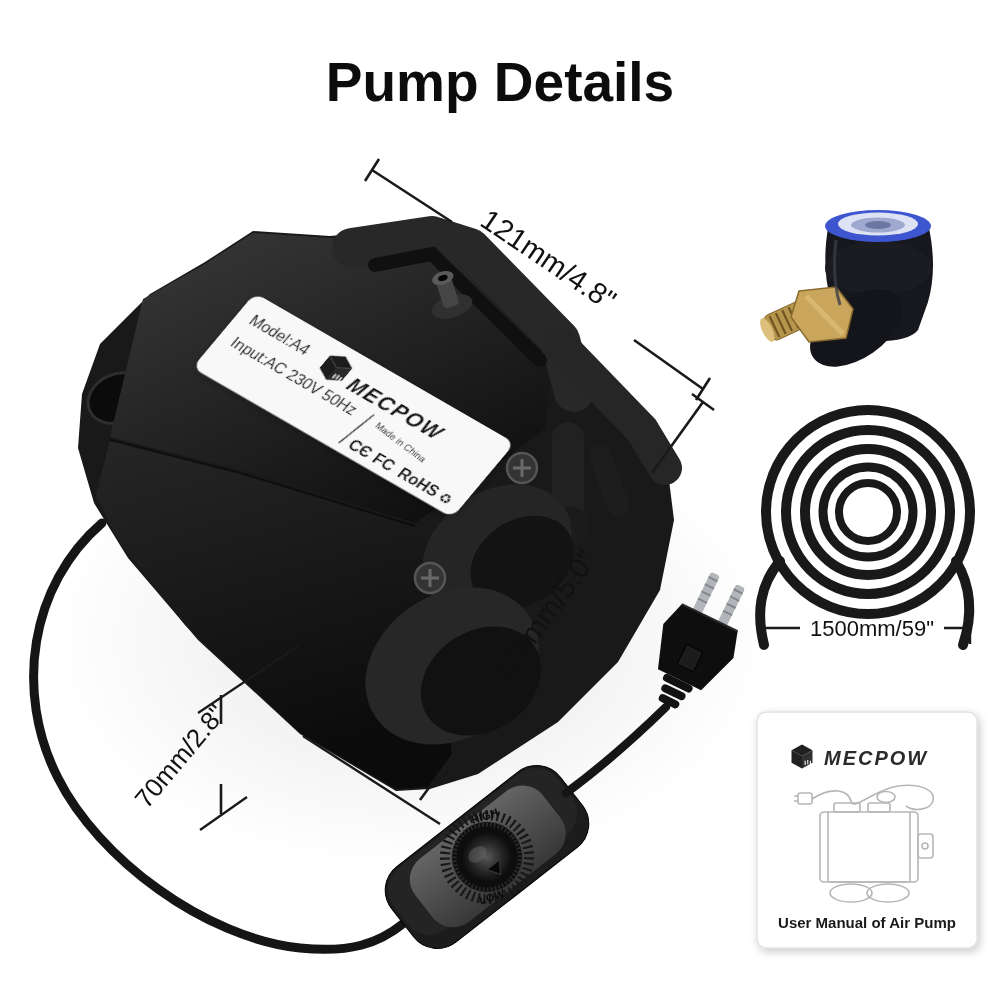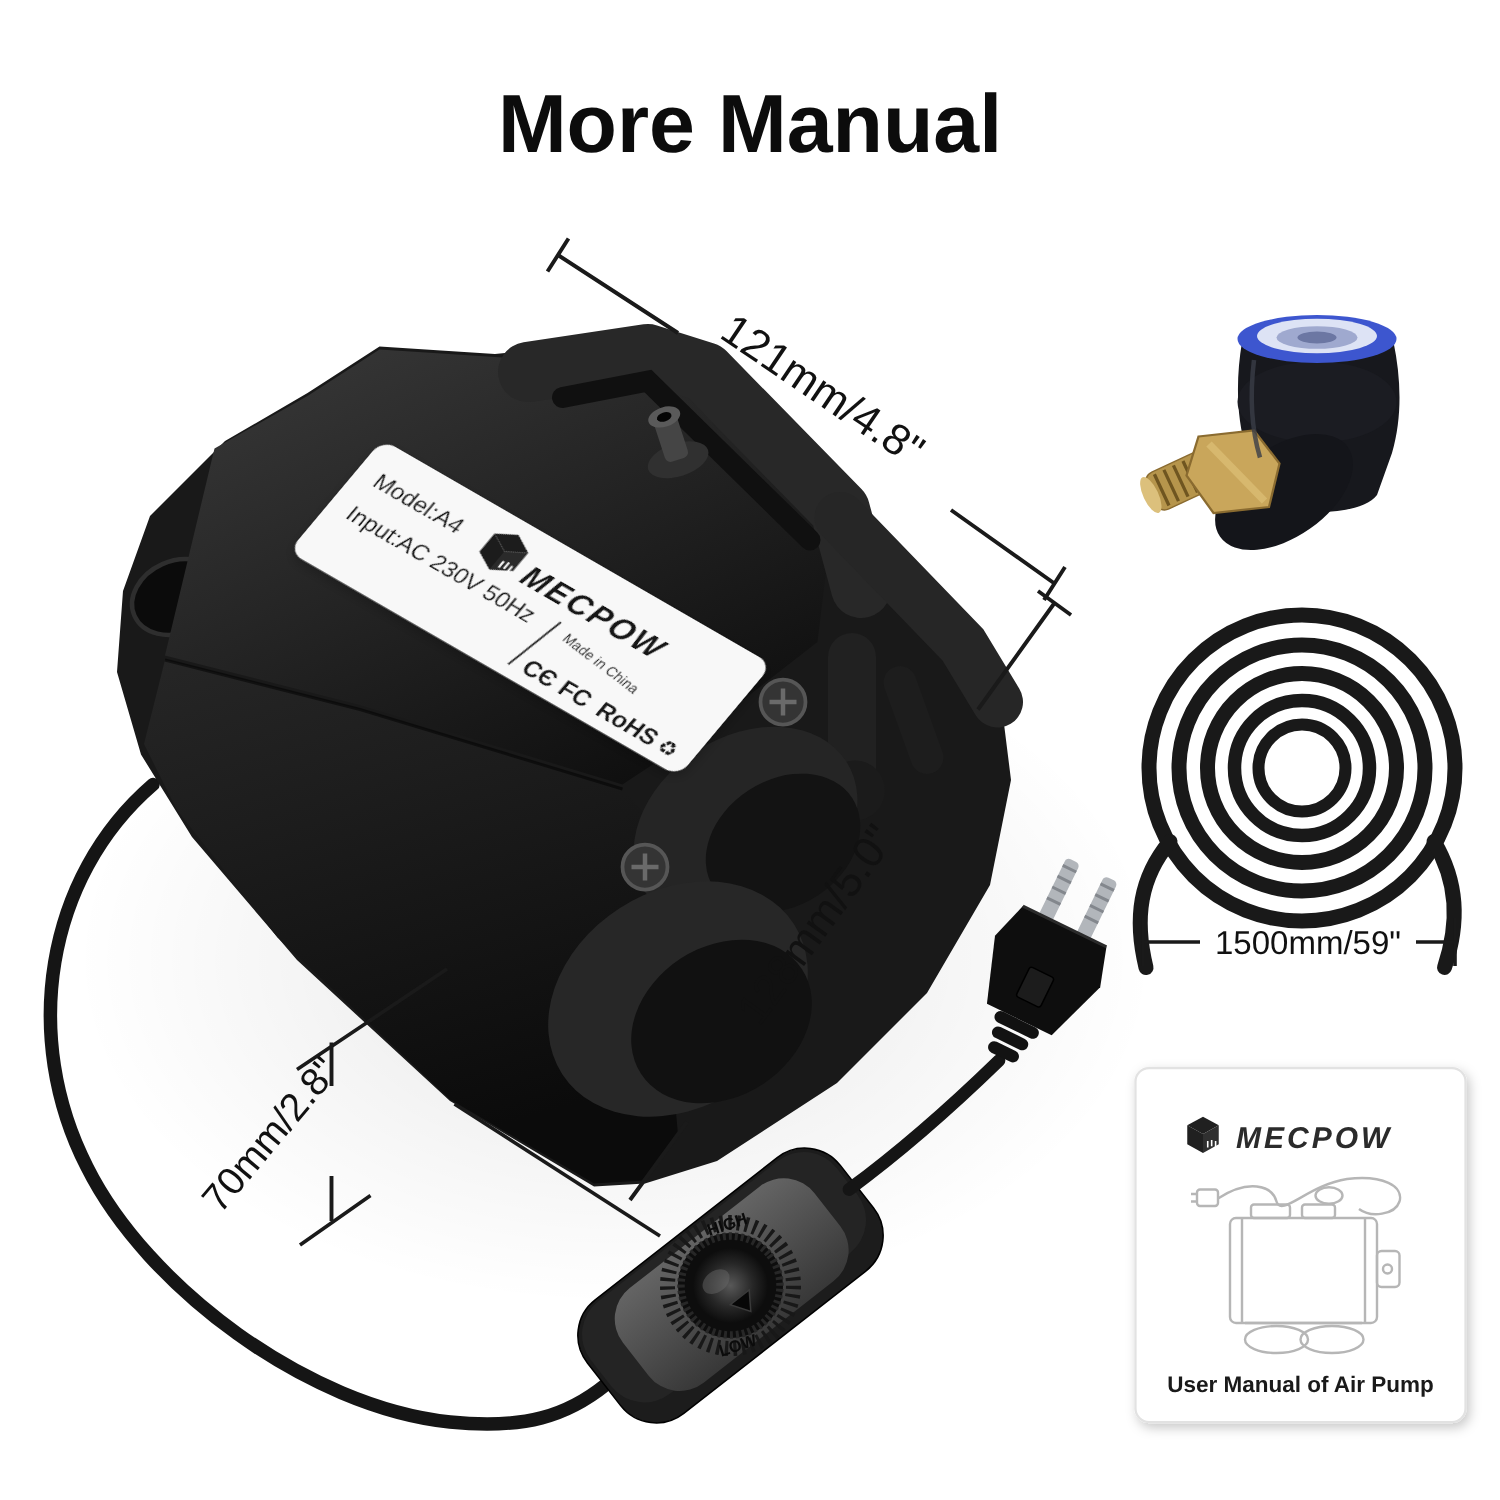--- a/index.html
+++ b/index.html
@@ -12,21 +12,21 @@
   .dim-text{font-size:29px;fill:#111;}
   .dim-text-small{font-size:26px;fill:#111;}
   .tube-dim{font-size:22px;fill:#111;}
   .lbl{fill:#161616;}
 </style>
 </head>
 <body>
 
 <div class="canvas">
 
-  <h1 class="page-title">More Manual</h1>
+  <h1 class="page-title">Pump Details</h1>
 
   <svg width="1000" height="1000" viewBox="0 0 1000 1000">
     <defs>
       <linearGradient id="gTop" x1="0" y1="0" x2="0.7" y2="1">
         <stop offset="0" stop-color="#3a3a3a"></stop>
           <stop offset="1" stop-color="#0f0f0f"></stop>
       </linearGradient>
       <linearGradient id="gFront" x1="0" y1="0" x2="0.3" y2="1">
         <stop offset="0" stop-color="#262626"></stop>
           <stop offset="1" stop-color="#0b0b0b"></stop>

